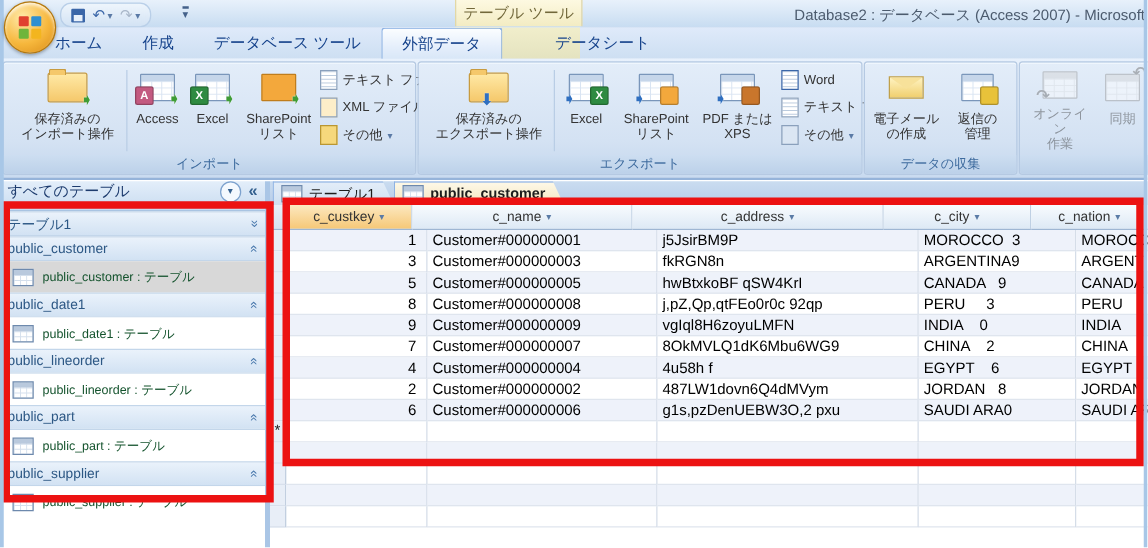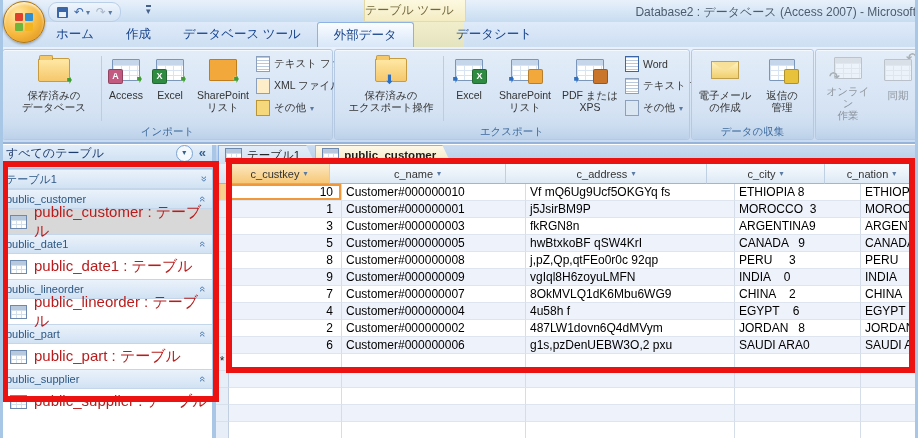--- a/index.html
+++ b/index.html
@@ -25,27 +25,27 @@
   
   #qat{left:48px;top:2px;height:18px;display:flex;align-items:center;gap:6px;padding:0 8px;
        background:linear-gradient(#eef5fc,#d3e3f4);border:1px solid #b9cfe8;border-radius:9px;}
   .qat-btn{font-size:12px;line-height:12px;color:#3a66a8;}
   #save-icon{width:11px;height:11px;background:#3a66a8;position:relative;border-radius:1px;}
   #save-icon::after{content:"";position:absolute;left:2px;bottom:1px;width:7px;height:5px;background:#e8f0fa;}
   .qat-redo{color:#a9b7c9;}
   .mini-drop{font-size:8px;color:#5a7aa6;margin-left:-4px;}
   #qat-more{left:146px;top:5px;font-size:9px;color:#44618a;border-top:2px solid #44618a;line-height:8px;}
   
-  #contextual-label{left:364px;top:0;width:100px;height:21px;font-size:12px;line-height:21px;color:#72683b;
+  #contextual-label{left:364px;top:0;width:100px;height:21px;text-align:center;font-size:12px;line-height:21px;color:#72683b;
       background:linear-gradient(#fdf9e1,#f3ecc3);border-left:1px solid #e3d8a4;border-right:1px solid #e3d8a4;}
 
   
   #tabrow{left:0;top:22px;width:918px;height:25px;background:linear-gradient(#dfeafa,#cddff2);}
   #contextual-zone{left:364px;top:22px;width:100px;height:25px;background:linear-gradient(#f1eecb,#e4e3c0);}
-  #ribbon-tabs{left:40px;top:22px;height:25px;display:flex;}
+  #ribbon-tabs{left:28px;top:22px;height:25px;display:flex;}
   .rtab{padding:4px 16px 0 16px;font-size:12.5px;color:#15428b;height:21px;position:relative;}
   .rtab.active{background:linear-gradient(#fbfdff,#e4eefb 60%,#d7e6f7);border:1px solid #8db2e3;border-bottom:none;
       border-radius:3px 3px 0 0;color:#15428b;}
   .rtab.contextual{margin-left:26px;}
 
   
   #ribbon{left:0;top:47px;width:918px;height:95px;background:linear-gradient(#e8f1fc,#d7e5f6 55%,#c9dbf0);border-bottom:2px solid #96b4da;}
   .rgroup{position:absolute;top:2px;height:89px;border:1px solid #b5c9e2;border-radius:3px;
       background:linear-gradient(#e3edf9,#d4e2f3 70%,#c6d8ee);box-shadow:inset 0 1px 0 #f4f9fe;}
   .rgroup-label{position:absolute;left:0;right:0;bottom:0;height:15px;font-size:10.5px;color:#3e6b9e;text-align:center;
@@ -79,21 +79,21 @@
       display:flex;padding:0 6px;font-size:12px;color:#1e3c6e;}
   #nav-title{flex:1;}
   #nav-drop-btn{width:15px;height:15px;border-radius:50%;background:#f4f9fe;border:1px solid #7da2ce;font-size:8px;color:#35618f;
       text-align:center;line-height:14px;margin-right:6px;}
   #nav-collapse{font-size:13px;color:#35618f;font-weight:bold;}
   .nav-ghead{height:18px;background:linear-gradient(#eaf2fb,#d2e2f3);border-top:1px solid #c3d6ea;border-bottom:1px solid #c3d6ea;
       display:flex;align-items:center;padding:0 6px;font-size:11px;color:#2c5784;}
   .nav-ghead span.gname{flex:1;}
   .chev{font-size:11px;color:#4a79ad;display:inline-block;transform:rotate(90deg);}
   .chev.down{transform:rotate(-90deg);}
-  .nav-item{height:25px;display:flex;align-items:center;gap:7px;padding-left:10px;font-size:15px;color:#b91c1c;background:#fff;}
+  .nav-item{height:25px;display:flex;align-items:center;gap:7px;padding-left:10px;font-size:10px;color:#14532d;background:#fff;}
   .nav-item.selected{background:#d8d8d8;}
   .mini-tbl{width:15px;height:12px;background:#fff;border:1px solid #6d89ad;flex:none;
      background-image:linear-gradient(#b9c9dd,#b9c9dd),linear-gradient(#d4dfec 1px,transparent 1px),linear-gradient(90deg,#d4dfec 1px,transparent 1px);
      background-size:100% 4px,100% 4px,5px 100%;background-repeat:no-repeat,repeat,repeat;}
 
   
   #doctabbar{left:216px;top:145px;width:702px;height:19px;background:linear-gradient(#cadcf0,#b7cde9);display:flex;align-items:flex-end;padding-left:2px;}
   .doctab{height:18px;display:flex;align-items:center;gap:5px;padding:0 14px 0 6px;font-size:11.5px;color:#1d1d1d;
       clip-path:polygon(0 0,calc(100% - 9px) 0,100% 100%,0 100%);border:1px solid #8db2e3;border-bottom:none;}
   .doctab.inactive{background:linear-gradient(#e3edf8,#cfdff1);}
@@ -165,21 +165,21 @@
 <div id="ribbon" class="abs">
 
   <div class="rgroup" style="left:2px;width:329px;">
     <div class="bigbtn" style="left:8px;width:86px;">
       <span class="bicon">
           <span class="folder-ico">
             <span class="arrow-g">➧</span>
           </span>
         </span>
       <span>保存済みの</span>
-      <span>データベース</span>
+      <span>インポート操作</span>
     </div>
     <div class="vsep" style="left:98px;"></div>
     <div class="bigbtn" style="left:101px;width:44px;">
       <span class="bicon">
           <span class="tbl-ico">
             <span class="badge" style="background:#b salmon;background:#c35a80;">A</span>
             <span class="arrow-g">➧</span>
           </span>
         </span>
       <span>Access</span>
@@ -404,28 +404,20 @@
         <span>c_city</span>
         <span class="drop">▾</span>
       </div>
       <div class="hcell w4">
         <span>c_nation</span>
         <span class="drop">▾</span>
       </div>
       <div class="hcell w5"></div>
     </div>
   <div id="rows">
-      <div class="drow current">
-        <div class="rowsel"></div>
-        <div class="cell w0 num selcell">10</div>
-        <div class="cell w1">Customer#000000010</div>
-        <div class="cell w2">Vf mQ6Ug9Ucf5OKGYq fs</div>
-        <div class="cell w3">ETHIOPIA 8</div>
-        <div class="cell w4">ETHIOPIA</div>
-      </div>
       <div class="drow alt">
         <div class="rowsel"></div>
         <div class="cell w0 num">1</div>
         <div class="cell w1">Customer#000000001</div>
         <div class="cell w2">j5JsirBM9P</div>
         <div class="cell w3">MOROCCO  3</div>
         <div class="cell w4">MOROCCO</div>
       </div>
       <div class="drow">
         <div class="rowsel"></div>

